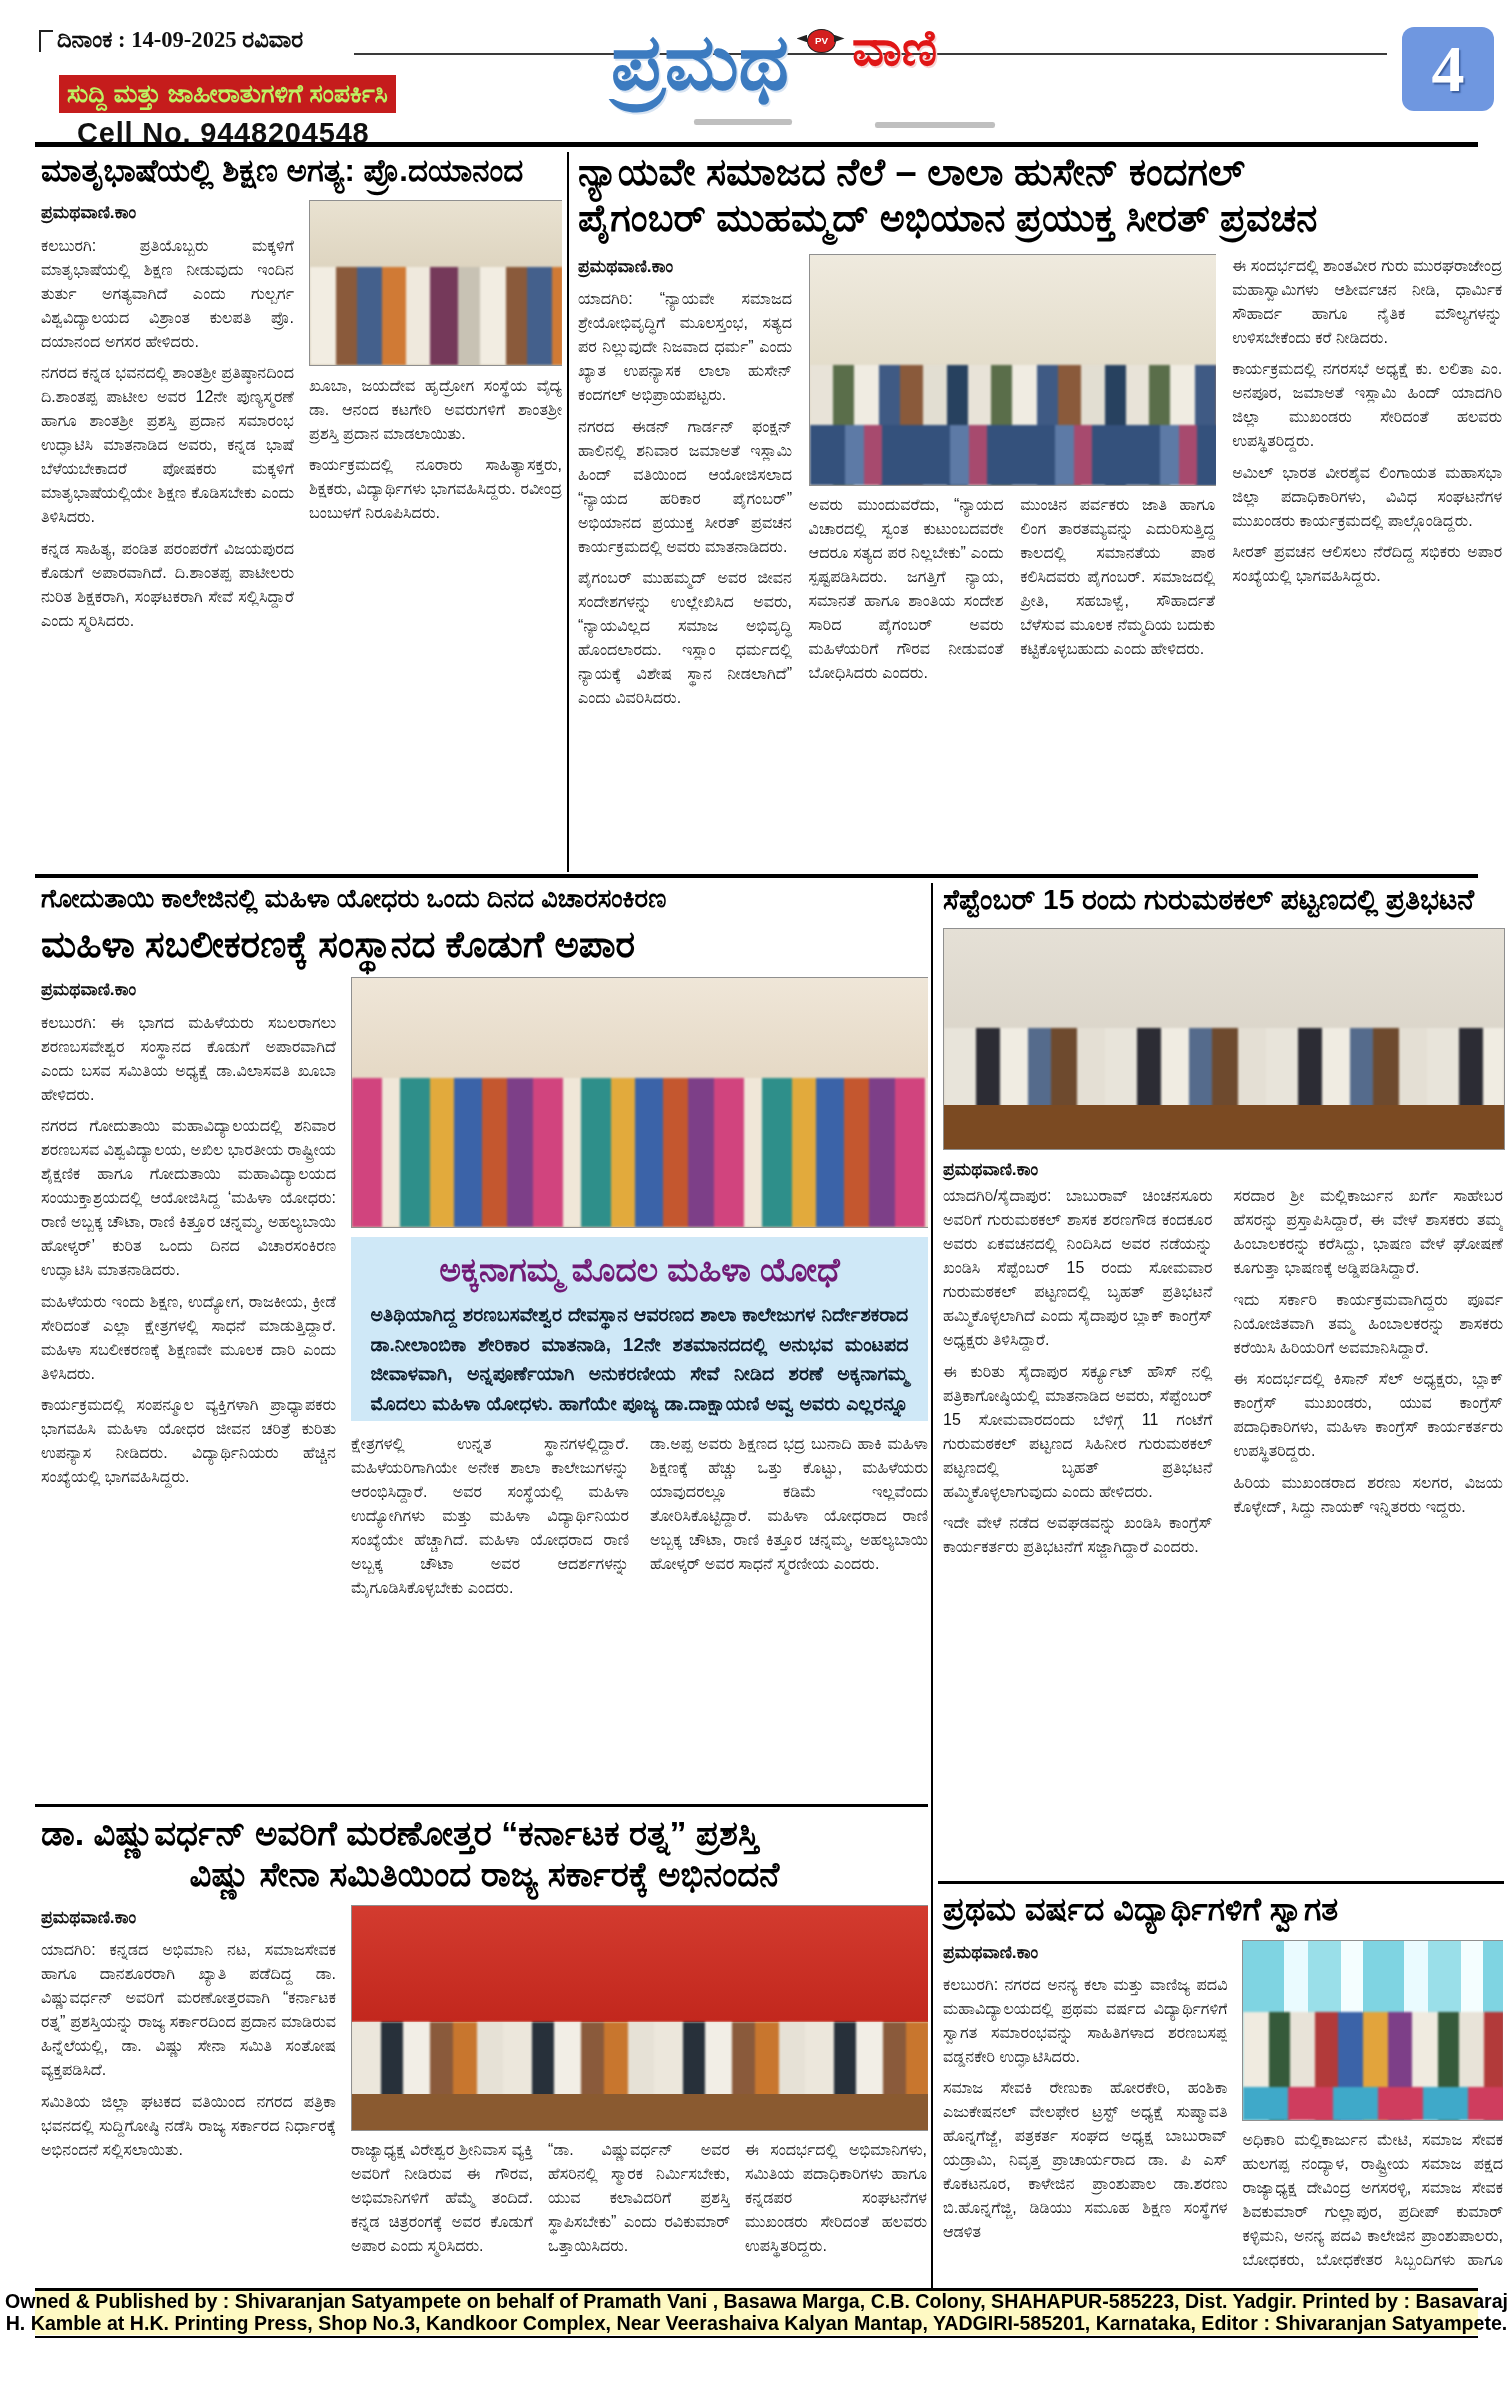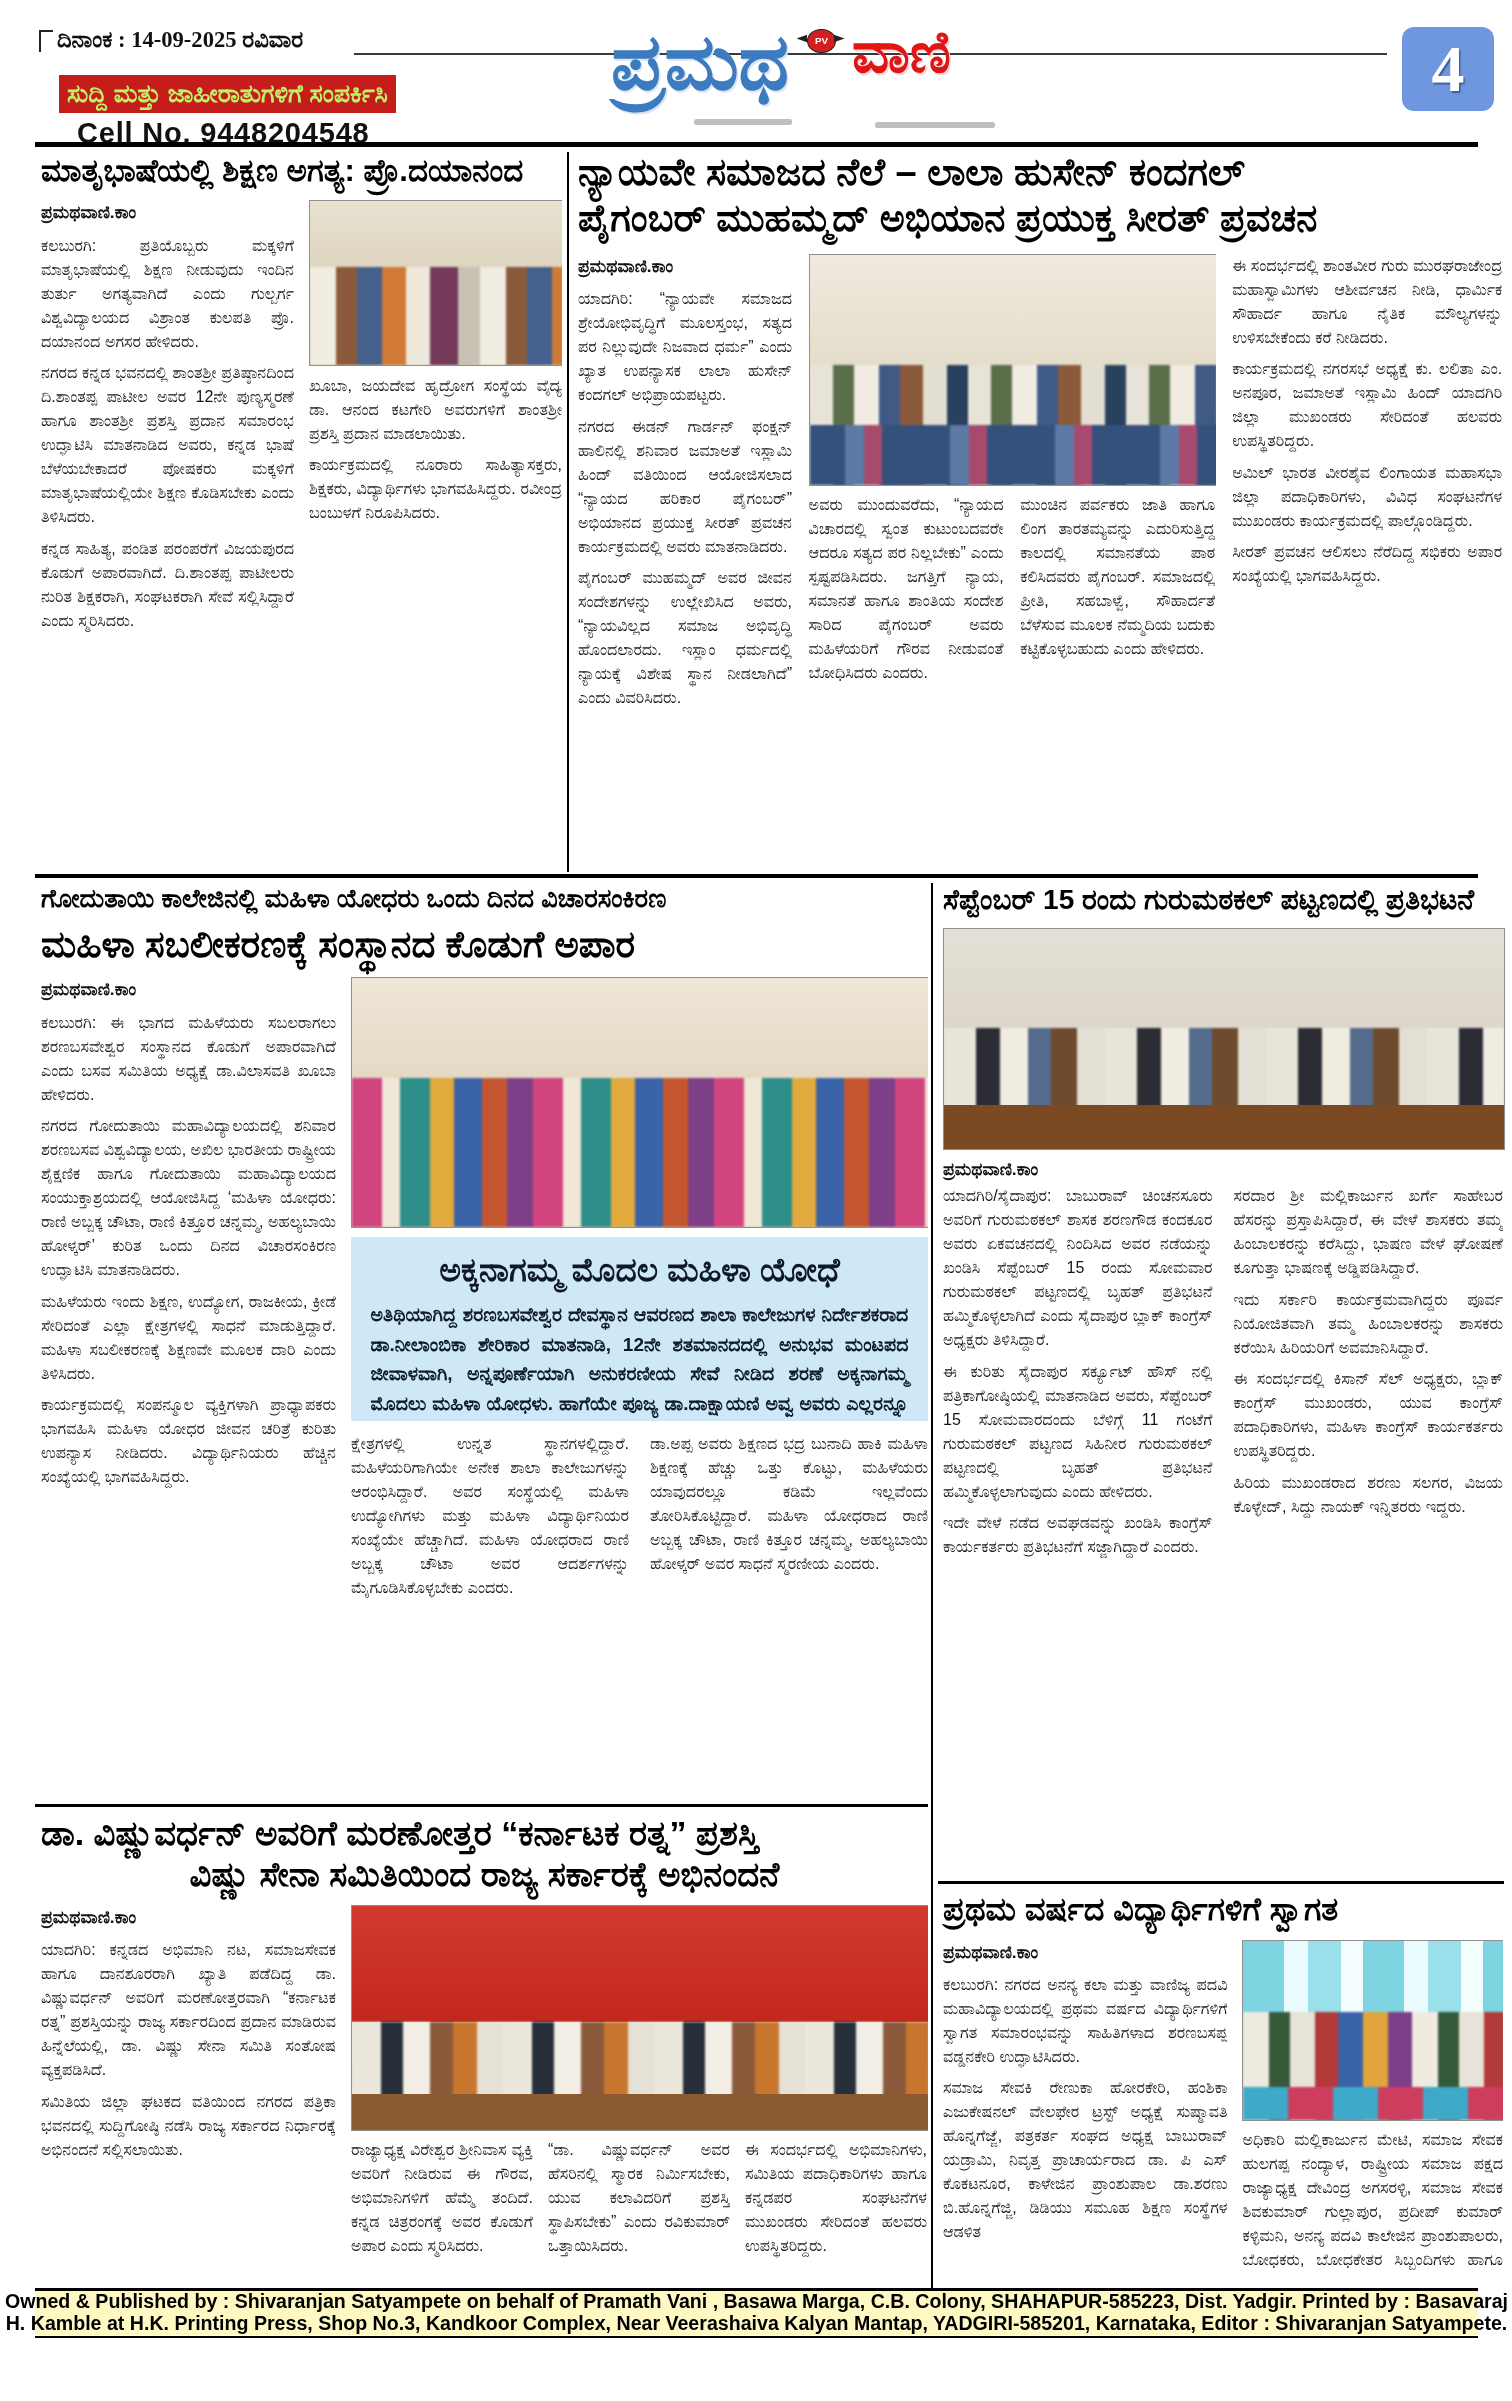--- a/index.html
+++ b/index.html
@@ -8,21 +8,21 @@
   .abs{position:absolute;}
   .rule{background:#000;}
   .hairline{background:#3a3a3a;}
   .date-line{font-family:"Liberation Serif", serif;font-weight:bold;font-size:22.6px;color:#101010;}
   .corner{border-left:2.3px solid #222;border-top:2.3px solid #222;width:12px;height:19.6px;}
   .contact-box{width:337px;height:38px;background:#c51c1c;color:#bef264;font-weight:bold;
                font-size:25px;display:flex;align-items:center;justify-content:center;}
   .cell-no{font-size:29px;font-weight:bold;letter-spacing:0.8px;}
   .mast{display:flex;align-items:flex-start;gap:7.5px;}
   .mast .m1{font-size:78px;font-weight:bold;color:#3c7bc0;line-height:1;text-shadow:1.5px 1.5px 0 #d8e4f2;}
-  .mast .m2{font-size:58px;font-weight:bold;color:#e01616;line-height:1;text-shadow:1.5px 1.5px 0 #f5d5d5;}
+  .mast .m2{font-size:50px;font-weight:bold;color:#e01616;line-height:1;text-shadow:1.5px 1.5px 0 #f5d5d5;}
   .crest{width:48px;height:38px;position:relative;margin-top:-1.5px;}
   .crest .oval{position:absolute;left:10.5px;top:7.5px;width:27px;height:22.6px;background:#d31f1f;border:1.5px solid #222;
                border-radius:50%;color:#fff;font-size:9.8px;font-weight:bold;display:flex;align-items:center;justify-content:center;}
   .crest .wing{position:absolute;top:13.6px;width:10.5px;height:7.5px;background:#222;}
   .crest .wing.l{left:0;clip-path:polygon(0 50%,100% 0,100% 100%);}
   .crest .wing.r{right:0;clip-path:polygon(0 0,100% 50%,0 100%);}
   .tagline{height:6px;background:#8a8a8a;opacity:.55;border-radius:2.3px;}
   .pagebox{width:92px;height:84px;background:#6f97e0;border-radius:12px;display:flex;align-items:center;justify-content:center;}
   .pagebox span{color:#fff;font-family:"Liberation Serif", serif;font-weight:bold;font-size:66px;line-height:1;text-shadow:1.5px 1.5px 1.5px #3c5fa0;}
   .headline{font-weight:bold;color:#000;line-height:1.22;}
@@ -45,21 +45,21 @@
   .ph-meet .bg{background:linear-gradient(180deg,#e5e0d6,#d8d2c6 65%,#cfc8ba);}
   .ph-meet .pp{height:55%;background:repeating-linear-gradient(90deg,#e8e4da 0 32px,#2c2c34 32px 56px,#f0ece2 56px 84px,#556b8c 84px 107px,#6e4a2e 107px 133px,#e4dfd4 133px 161px);}
   .ph-meet .tb{height:20%;background:#7b4a22;}
   .ph-flag .bg{background:linear-gradient(180deg,#d33b2f 0%,#c2271d 52%,#e9e2d4 52%,#ded5c4 100%);}
   .ph-flag .pp{height:48%;background:repeating-linear-gradient(90deg,#ece7dc 0 29px,#27303a 29px 51px,#f2eee6 51px 78px,#8a5a3b 78px 101px,#c8762e 101px 125px,#e6e1d6 125px 151px);}
   .ph-flag .tb{height:16%;background:#8a5a30;}
   .ph-drape .bg{background:repeating-linear-gradient(90deg,#7fd4e2 0 41px,#eafbff 41px 65px,#9adfe9 65px 98px,#f4feff 98px 120px);}
   .ph-drape .pp{background:repeating-linear-gradient(90deg,#f0ebe0 0 25.6px,#355a3a 25.6px 47px,#e8e3d8 47px 72px,#b23a3a 72px 95px,#3b63a8 95px 120px,#e2a43c 120px 145px,#7d3f88 145px 169px);}
   .ph-drape .tb{height:18%;background:repeating-linear-gradient(90deg,#3fa9c9 0 45px,#cf3d5e 45px 90px);filter:blur(0.8px);}
   .bluebox{background:#cfe8f7;padding:12px 19.6px;overflow:hidden;}
-  .bluebox .bb-title{color:#0f172a;font-weight:bold;font-size:33px;text-align:center;margin:1.5px 0 10.5px 0;}
+  .bluebox .bb-title{color:#701a75;font-weight:bold;font-size:33px;text-align:center;margin:1.5px 0 10.5px 0;}
   .bluebox .bb-text{font-weight:bold;font-size:19px;line-height:1.55;text-align:justify;color:#0d1b2a;}
   .footerbar{background:#fef9c3;display:flex;flex-direction:column;align-items:center;justify-content:center;}
   .footerbar div{font-weight:bold;font-size:19.6px;line-height:1.1;color:#000;white-space:nowrap;}
 </style>
 </head>
 <body>
 
 <div class="page">
 
   <div class="abs corner" style="left:39px;top:30px;"></div>

